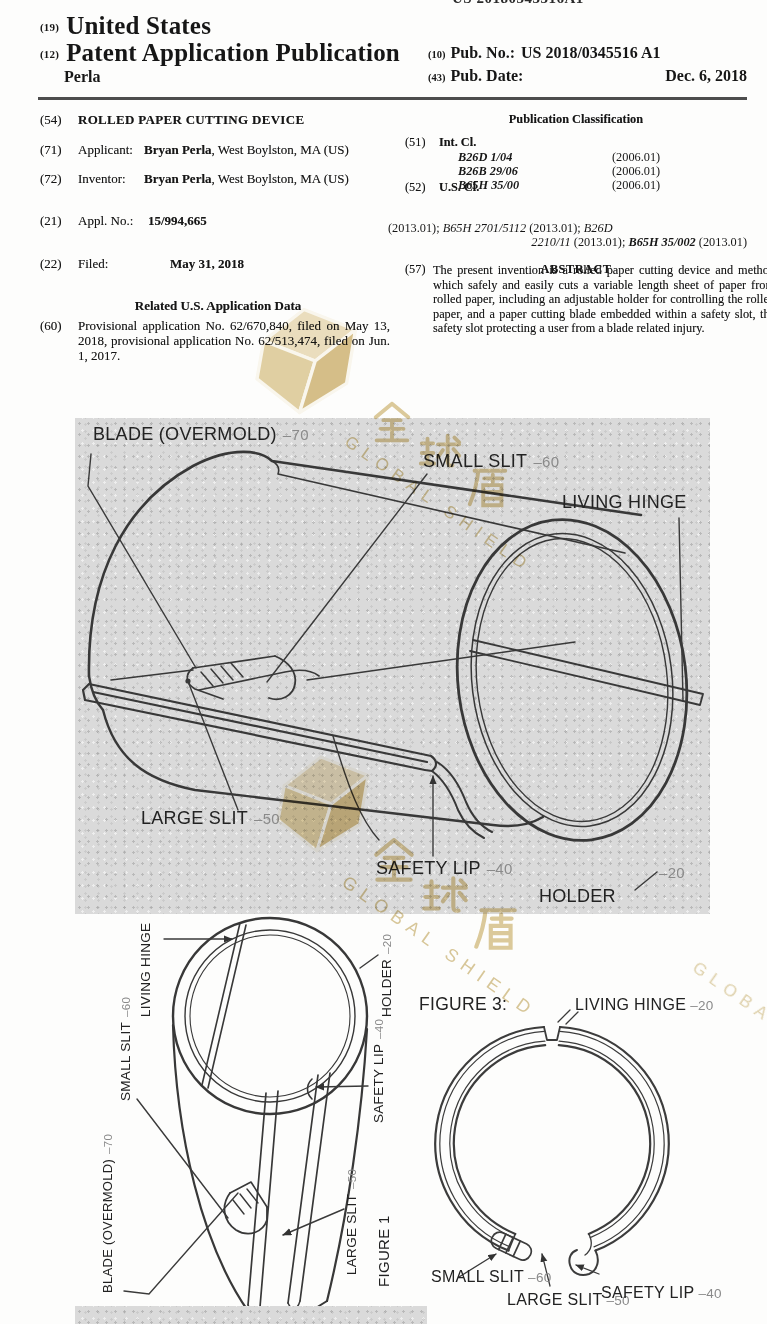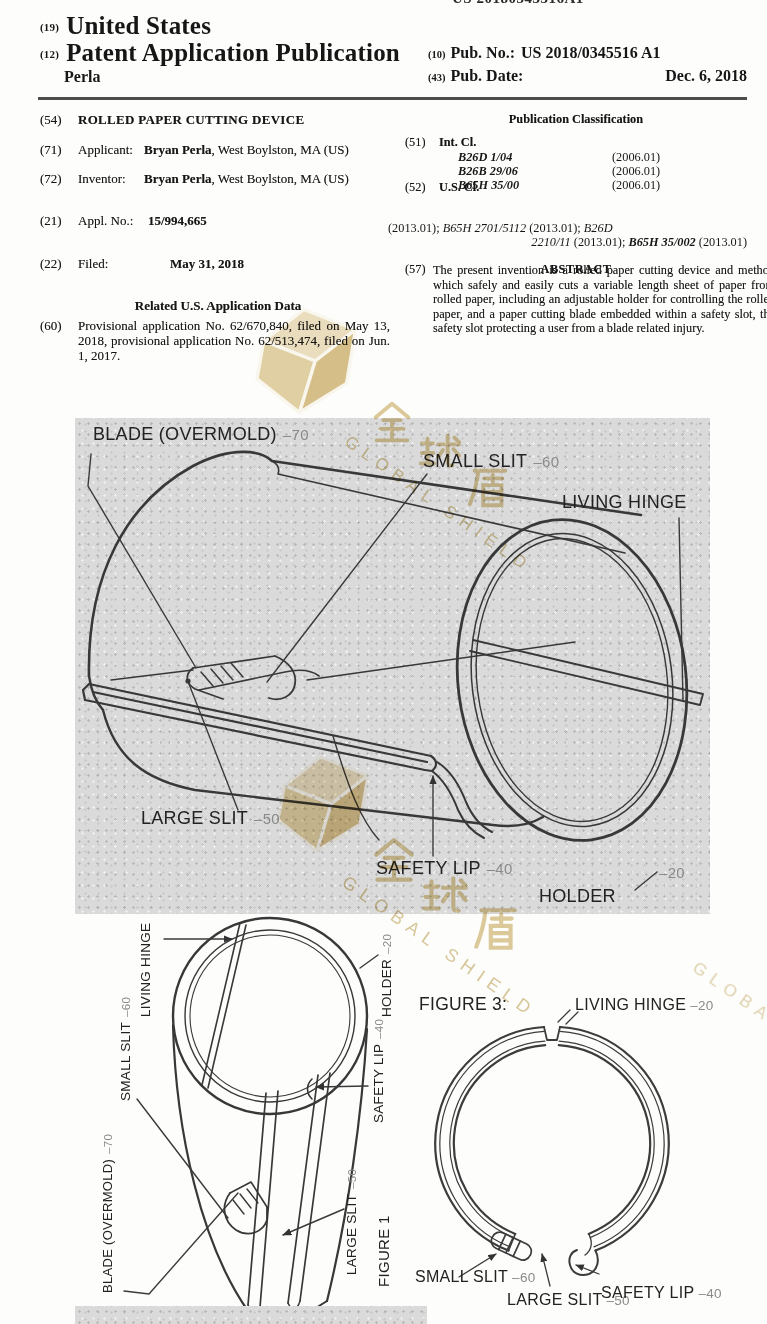--- a/index.html
+++ b/index.html
@@ -237,21 +237,21 @@
       </g>
       <g fill="none" stroke="#3a3a3a" stroke-width="1.3" stroke-linecap="round">
         <path d="M155,30 L143,42 M163,32 L151,44"></path>
         <path d="M44,297 L81,274" marker-end="url(#a3)"></path>
         <path d="M135,306 L127,274" marker-end="url(#a3)"></path>
         <path d="M184,294 L161,285" marker-end="url(#a3)"></path>
       </g>
     </svg>
     <div class="figlab cap3" style="left:4px;top:14px;">FIGURE 3:</div>
     <div class="figlab f3lab" style="left:160px;top:16px;"><span>LIVING HINGE</span><span class="ref">–20</span></div>
-    <div class="figlab f3lab" style="left:0px;top:288px;"><span>SMALL SLIT</span><span class="ref">–60</span></div>
+    <div class="figlab f3lab" style="left:16px;top:288px;"><span>SMALL SLIT</span><span class="ref">–60</span></div>
     <div class="figlab f3lab" style="left:92px;top:311px;"><span>LARGE SLIT</span><span class="ref">–50</span></div>
     <div class="figlab f3lab" style="left:186px;top:304px;"><span>SAFETY LIP</span><span class="ref">–40</span></div>
   </div>
 
   <div class="abs speck" style="left:75px;top:1306px;width:352px;height:18px;"></div>
 
   <div class="abs wm" style="left:0;top:0;">
     <svg class="abs" style="left:248px;top:302px;" width="112" height="118" viewBox="0 0 100 100">
       <g stroke="#fbf8f0" stroke-width="3" stroke-linejoin="round">
         <polygon points="50,4 96,22 60,50 14,32" fill="#ecdfc0"></polygon>

